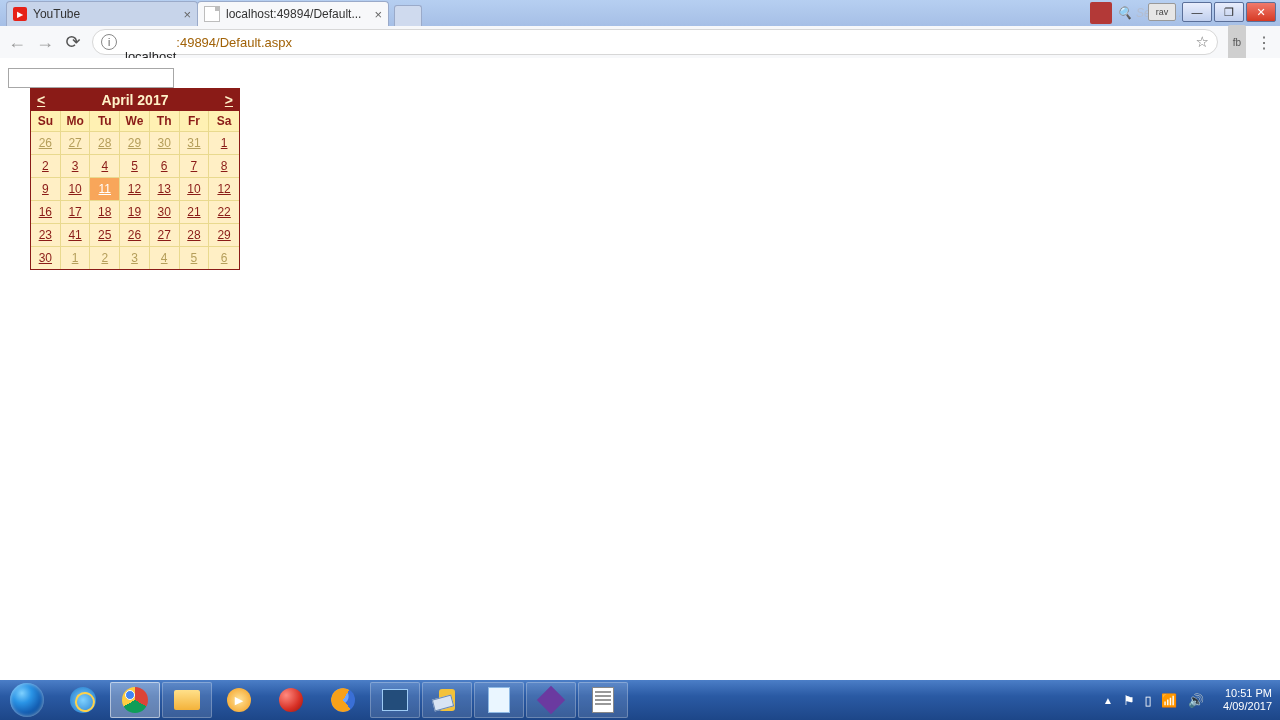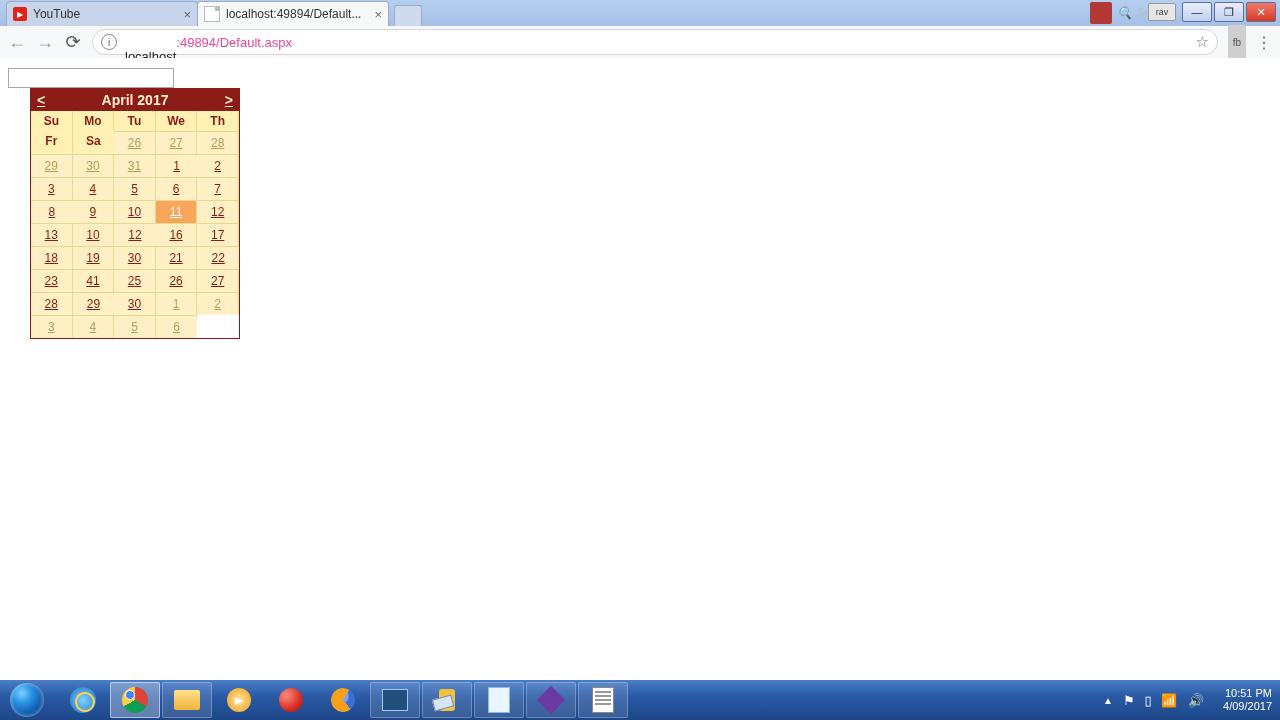--- a/index.html
+++ b/index.html
@@ -22,32 +22,32 @@
   .toolbelt { position:absolute; right:94px; top:2px; display:flex; align-items:center; gap:6px;}
   .toolbelt .redbox{width:22px;height:22px;background:#b33937;border-radius:2px;}
   .toolbelt .faded{font-size:12px;color:#b4bed1;font-style:italic;}
 
   .toolbar { height:32px; background:#f7f8fa; border-bottom:1px solid #d7d7d7; display:flex; align-items:center; padding:0 8px; gap:10px;}
   .nav-ico { color:#9a9a9a; font-size:18px; width:18px; text-align:center;}
   .nav-ico.active{color:#555;}
   .addr { flex:1; height:24px; border:1px solid #d7d7d7; border-radius:14px; display:flex; align-items:center; padding:0 8px; font-size:13px; color:#555; background:#fff;}
   .addr .info{ width:14px;height:14px;border:1px solid #888;border-radius:50%;display:inline-flex;align-items:center;justify-content:center;font-size:10px;color:#555;margin-right:8px;}
   .addr .domain{ color:#222;margin-top:28px;}
-  .addr .path{ color:#ec4899;}
+  .addr .path{ color:#a16207;}
   .addr .star{ margin-left:auto;color:#777;font-size:15px;}
   .ext-ico{ width:18px;height:35px;background:#cfcfcf;border-radius:2px;display:flex;align-items:center;justify-content:center;font-size:10px;color:#555;}
   .menu-ico{ font-size:16px;color:#666;}
 
   .page { position:absolute; left:0; right:0; top:58px; bottom:40px; background:#fff; }
   .texty { position:absolute; left:8px; top:10px; width:160px; height:16px; border:1px solid #a7a7a7; background:#fff;}
   .calendar { position:absolute; left:30px; top:30px; width:208px; border:1px solid #8a1b17; font-family: Tahoma, Verdana, sans-serif; font-size:12px; }
   .cal-title { background:#8a1b17; color:#fff1c8; height:22px; display:flex; align-items:center; justify-content:center; font-weight:bold; font-size:14px; position:relative;}
   .cal-title .prev, .cal-title .next{ position:absolute; top:0; height:22px; display:flex; align-items:center; text-decoration:underline; color:#fff1c8; font-weight:bold; padding:0 6px;}
   .cal-title .prev{left:0;} .cal-title .next{right:0;}
-  .cal-grid { display:grid; grid-template-columns: repeat(5,1fr); }
+  .cal-grid { display:grid; grid-template-columns: repeat(7,1fr); }
   .dayhead { background:#fff1b3; color:#8a1b17; font-weight:bold; text-align:center; padding:3px 0; border-right:1px solid #e9d98e;}
   .daycell { background:#ffefc5; text-align:center; padding:4px 0; border-top:1px solid #e9d98e; border-right:1px solid #e9d98e;}
   .daycell a{ color:#8a1b17; display:inline-block; min-width:14px;}
   .daycell.other a{ color:#b59e5a;}
   .daycell.today{ background:#f8a65a;} .daycell.today a{ color:#fff;}
   .cal-grid > *:nth-child(7n){ border-right:none;}
 
   
   .taskbar { position:absolute; left:0; right:0; bottom:0; height:40px; background:linear-gradient(to bottom,#4b7ec7,#2a5aa4 40%,#1d4688); display:flex; align-items:stretch;}
   .start { width:54px; display:flex; align-items:center; justify-content:center;}

